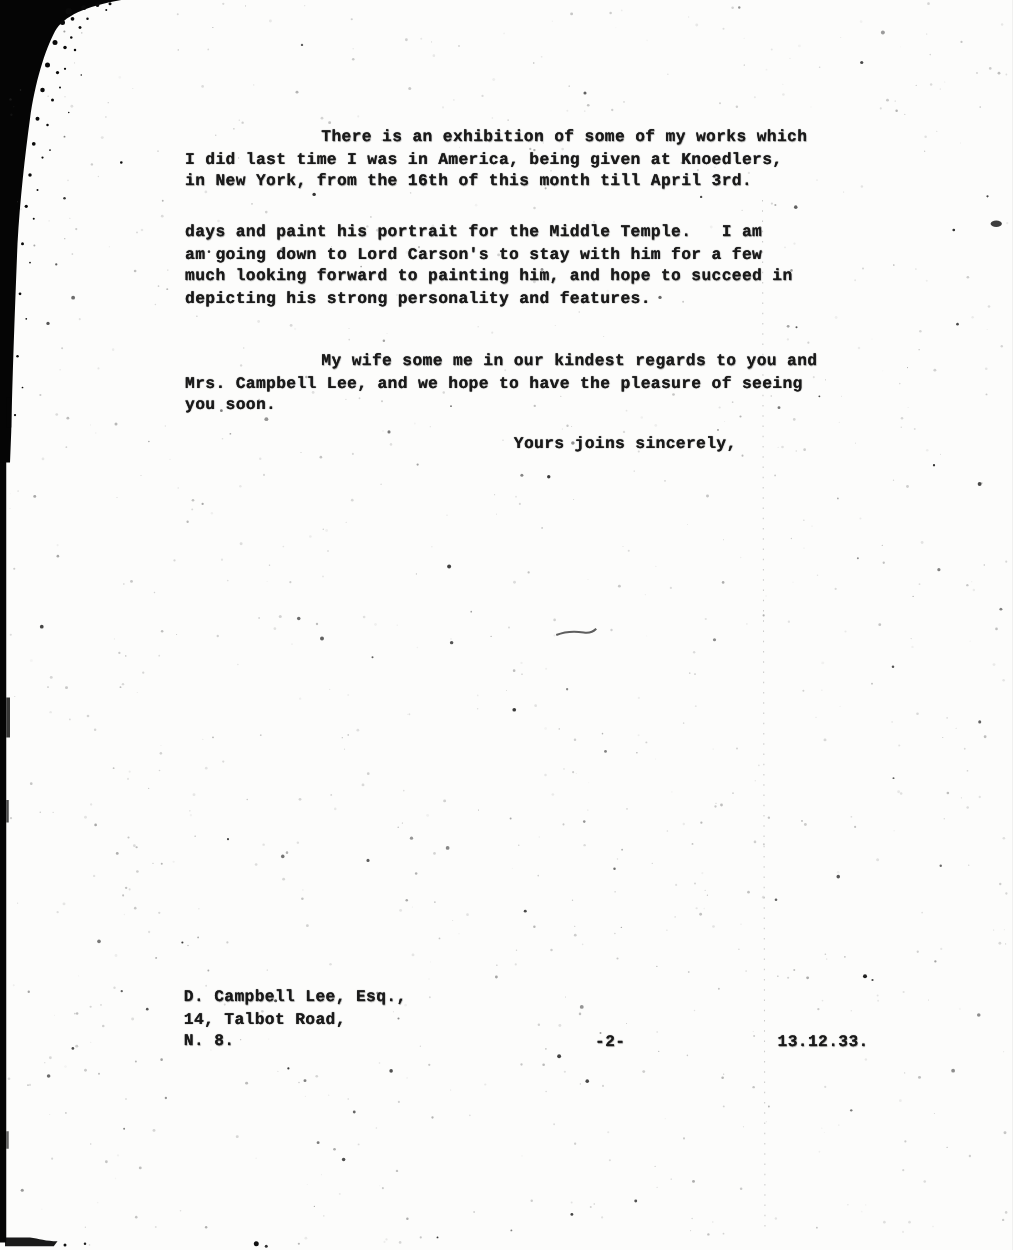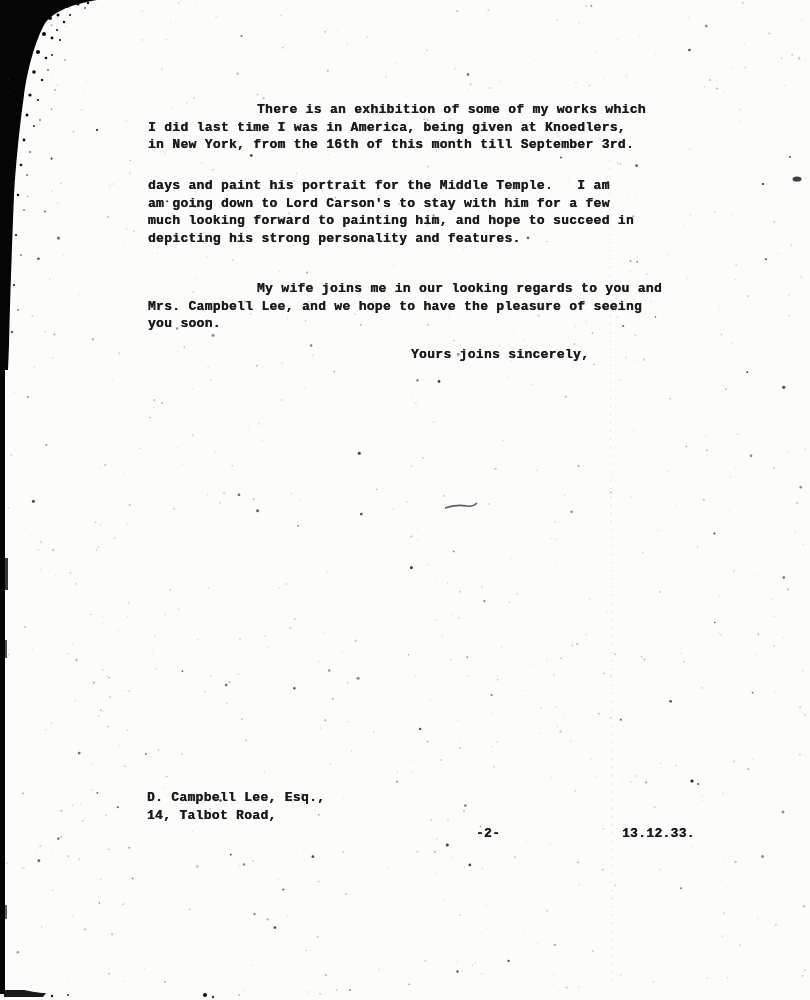--- a/index.html
+++ b/index.html
@@ -1055,39 +1055,40 @@
         <circle cx="469.8" cy="864.9" r="1.43" fill="#111" opacity="0.77"></circle>
         <circle cx="508.6" cy="960.8" r="1.17" fill="#111" opacity="0.72"></circle>
         <circle cx="783.0" cy="812.0" r="1.43" fill="#111" opacity="0.47"></circle>
         <circle cx="484.4" cy="601.1" r="1.11" fill="#111" opacity="0.52"></circle>
       </g>
   </svg>
 
   <div class="para para-exhibition">
     <div class="line first">There is an exhibition of some of my works which</div>
     <div class="line">I did last time I was in America, being given at Knoedlers,</div>
-    <div class="line">in New York, from the 16th of this month till September 3rd.</div>
+    <div class="line">in New York, from the 16th of this month till April 3rd.</div>
   </div>
 
   <div class="para para-carson">
     <div class="line">days and paint his portrait for the Middle Temple.   I am</div>
     <div class="line">am going down to Lord Carson's to stay with him for a few</div>
     <div class="line">much looking forward to painting him, and hope to succeed in</div>
     <div class="line">depicting his strong personality and features.</div>
   </div>
 
   <div class="para para-regards">
-    <div class="line first">My wife joins me in our looking regards to you and</div>
+    <div class="line first">My wife some me in our kindest regards to you and</div>
     <div class="line">Mrs. Campbell Lee, and we hope to have the pleasure of seeing</div>
     <div class="line">you soon.</div>
   </div>
 
   <div class="closing line">Yours joins sincerely,</div>
 
   <div class="recipient">
     <div class="line">D. Campbell Lee, Esq.,</div>
     <div class="line">14, Talbot Road,</div>
+    <div class="line">N. 8.</div>
   </div>
 
   <div class="page-number line">-2-</div>
   <div class="date-stamp line">13.12.33.</div>
 
 </div>
 
 </body></html>

